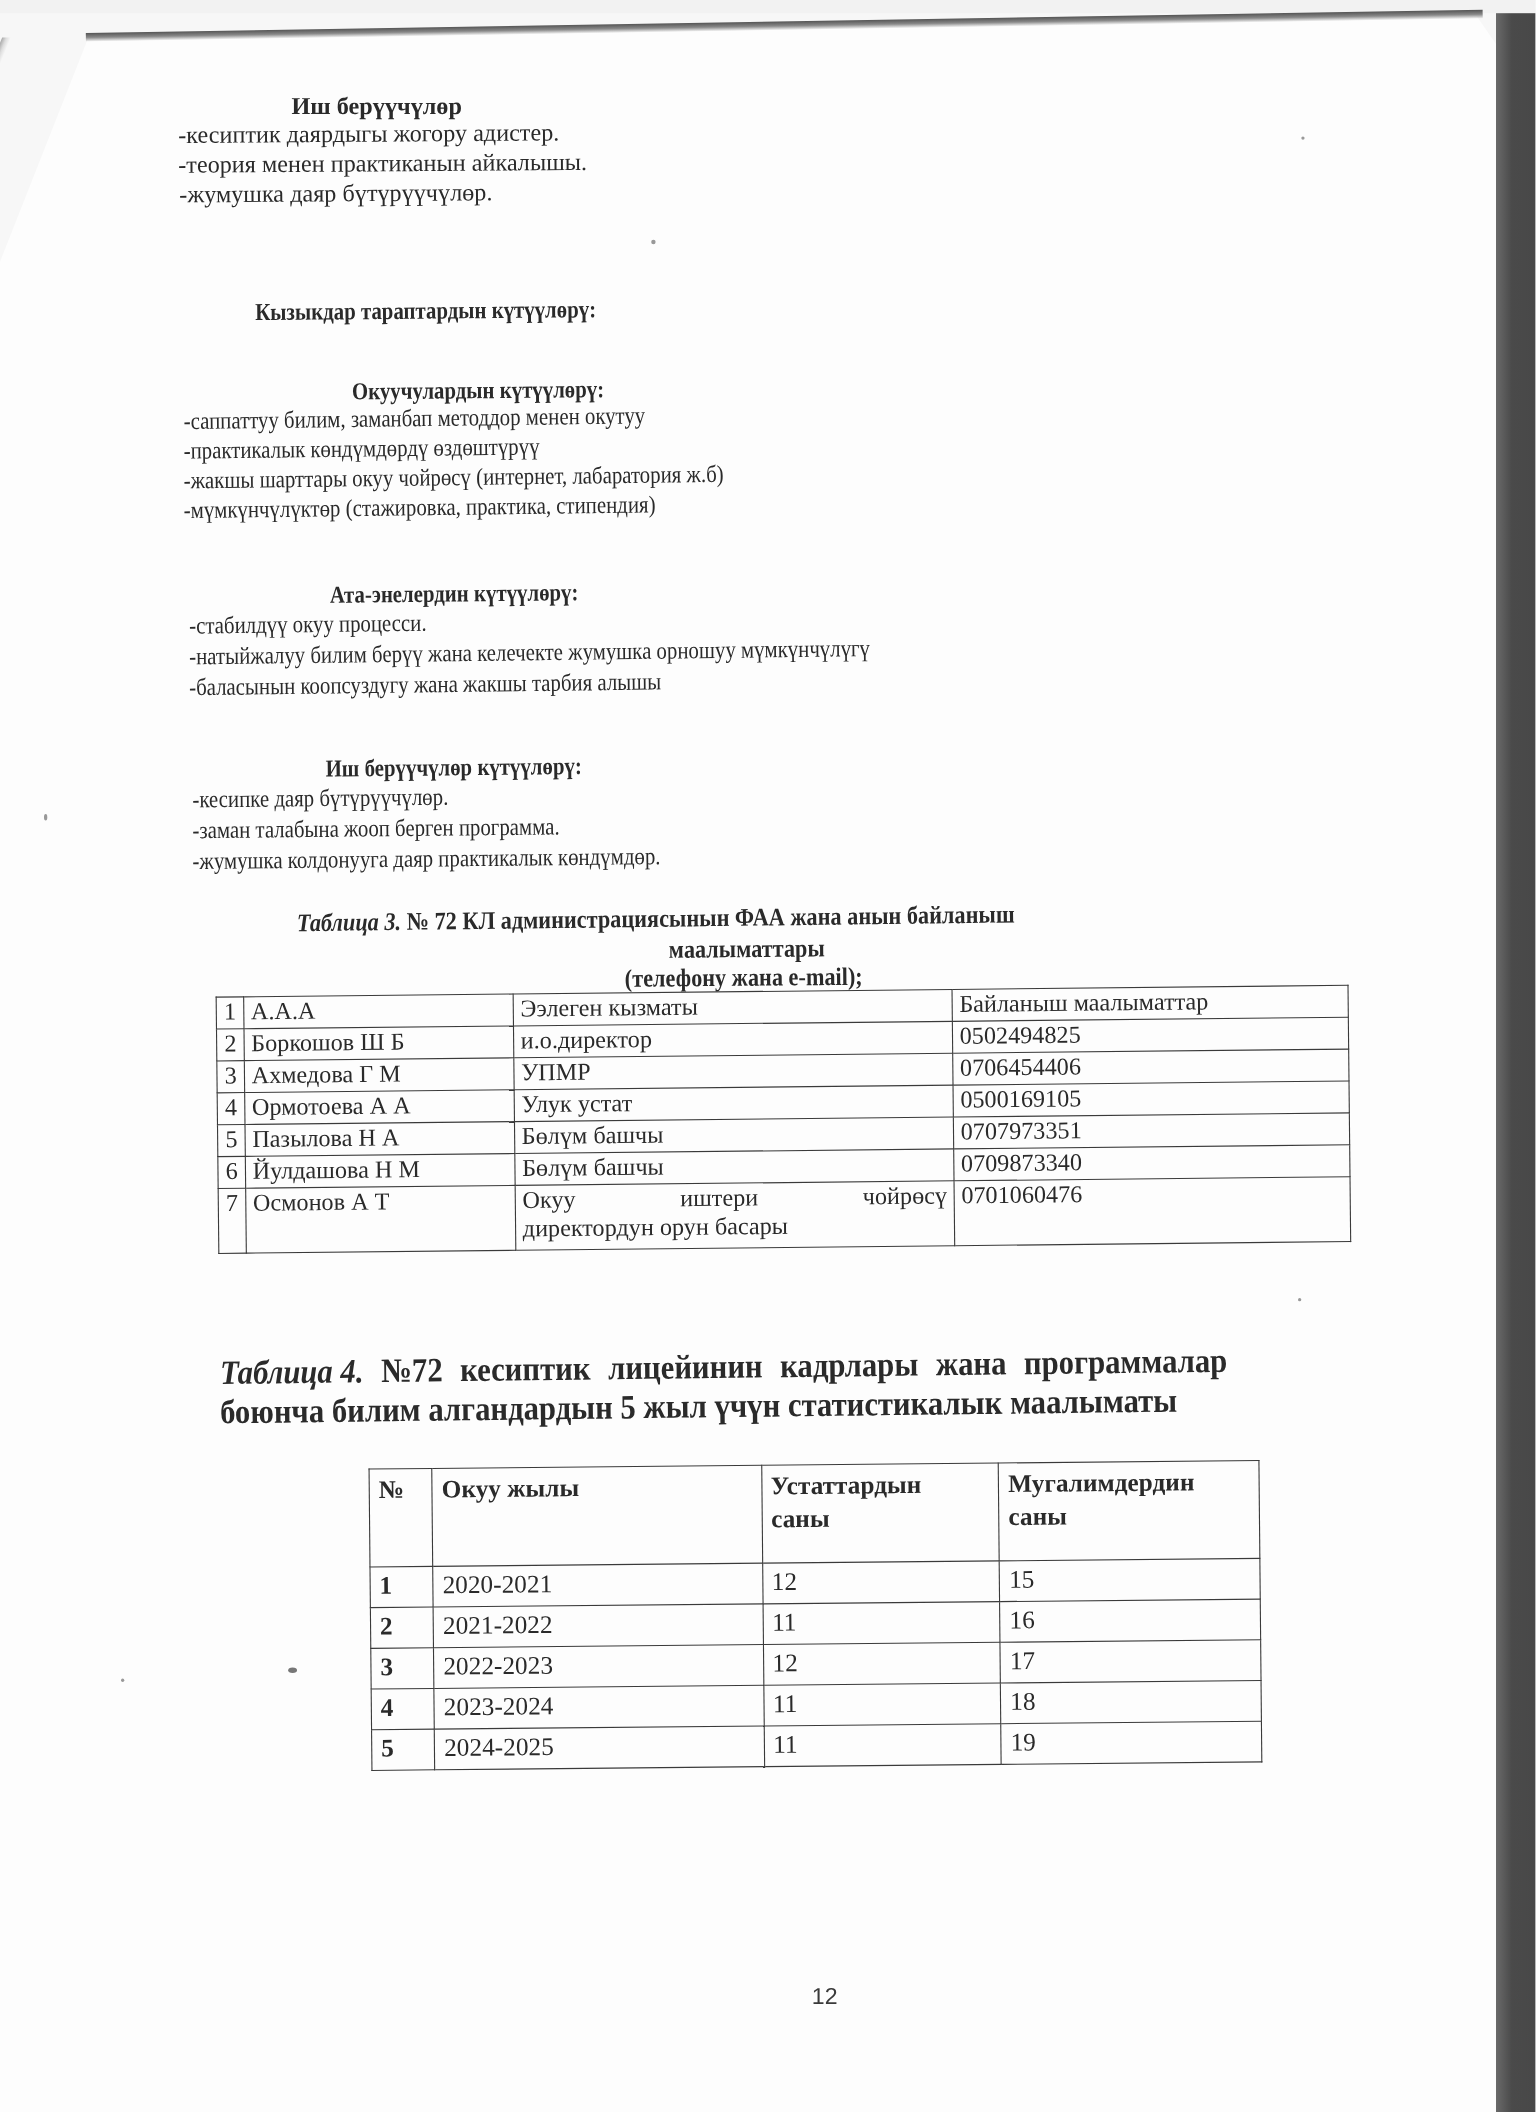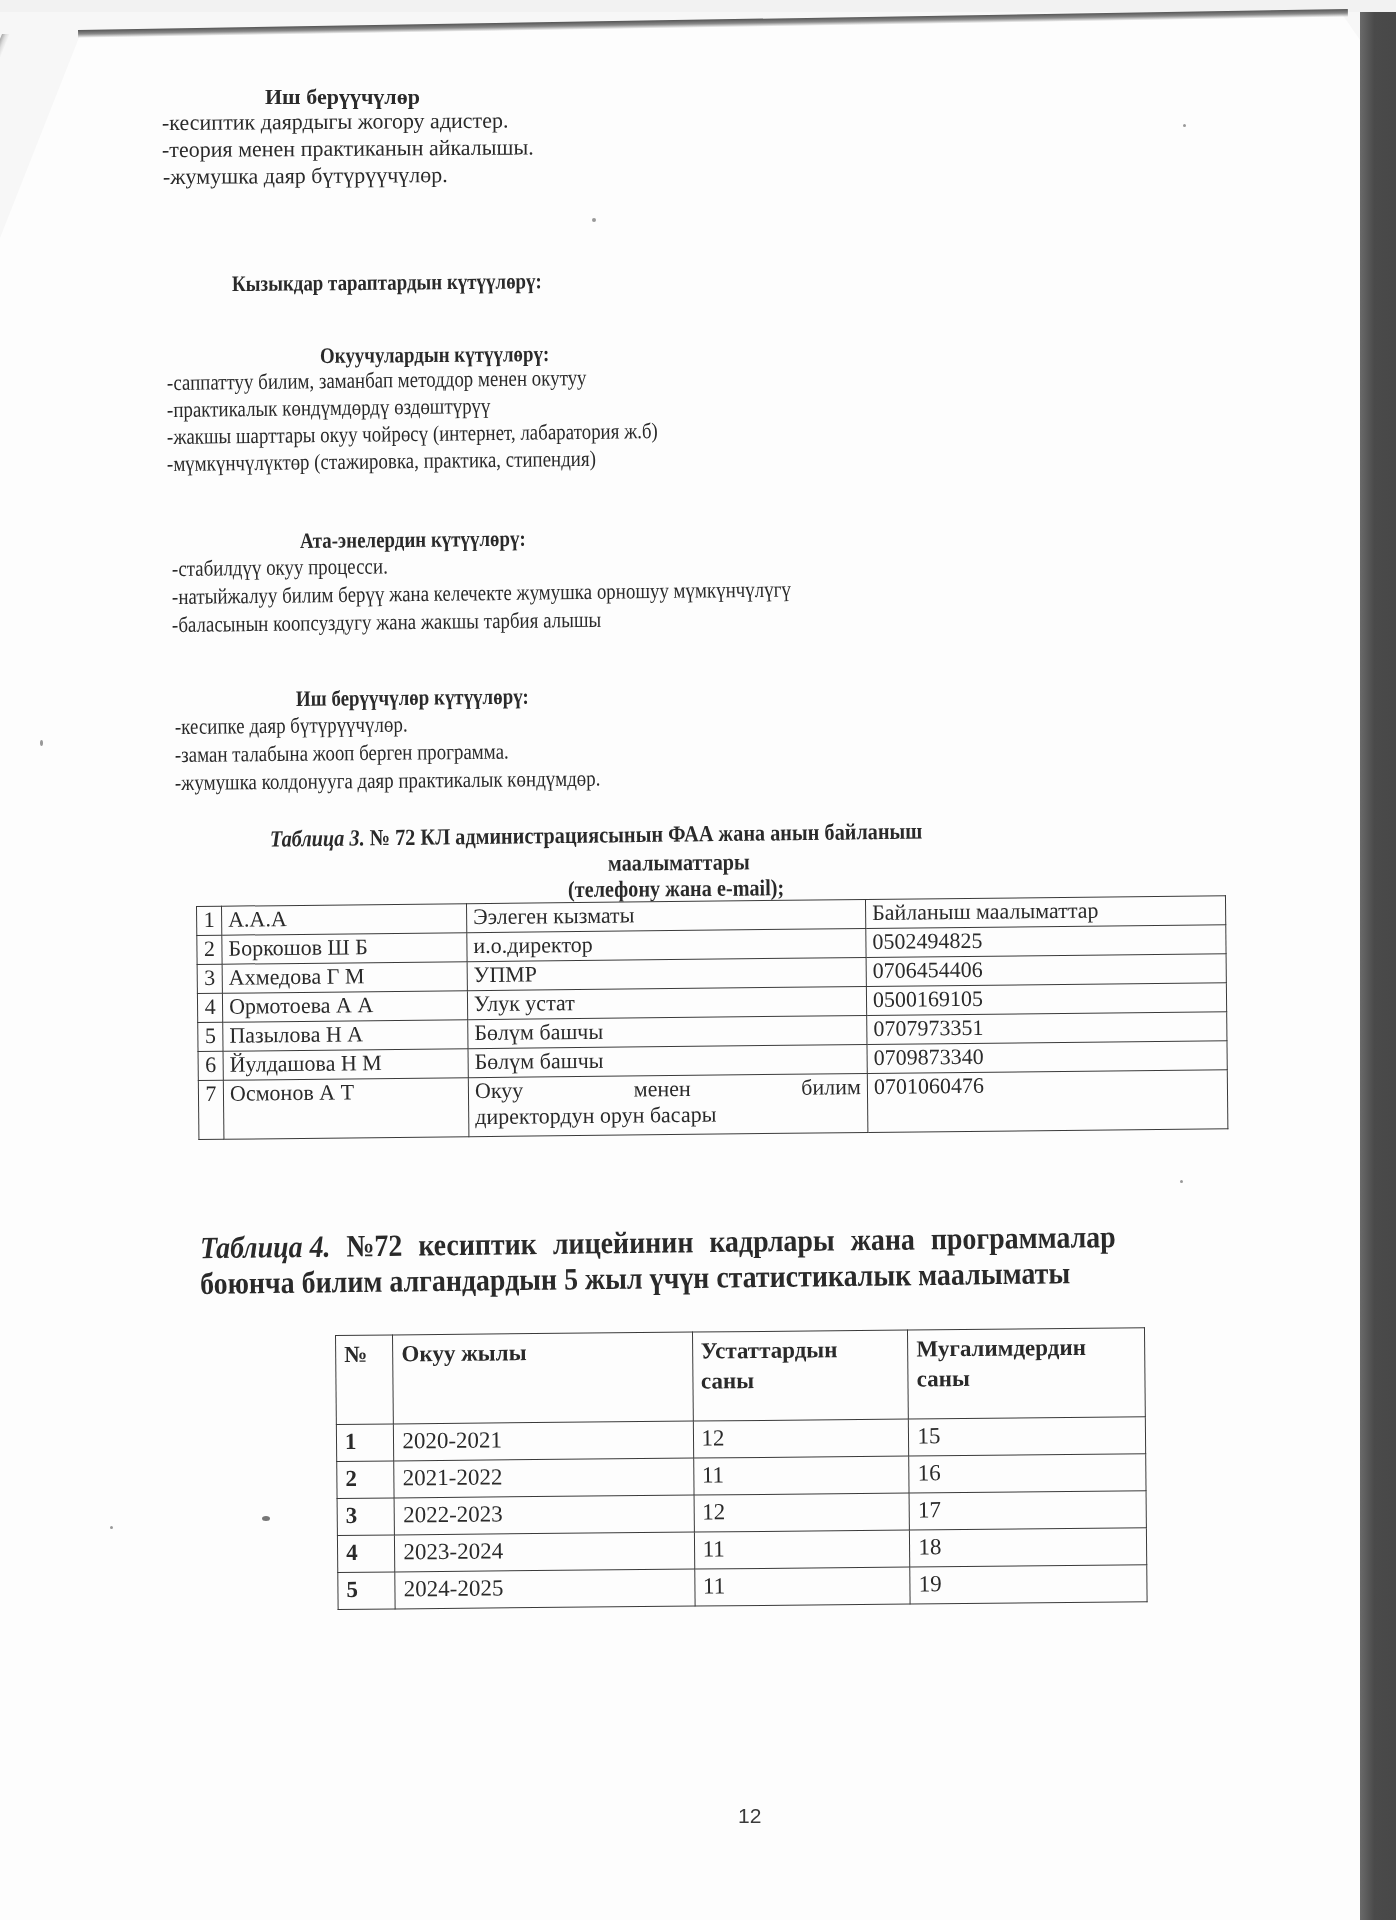--- a/index.html
+++ b/index.html
@@ -248,22 +248,22 @@
         <td class="name">Йулдашова Н М</td>
         <td class="pos">Бөлүм башчы</td>
         <td>0709873340</td>
       </tr>
       <tr>
         <td class="num" style="height:58px;">7</td>
         <td class="name">Осмонов А Т</td>
         <td class="pos">
           <div class="just-line">
             <span>Окуу</span>
-            <span>менен</span>
-            <span>билим</span>
+            <span>иштери</span>
+            <span>чойрөсү</span>
           </div>
           <div>директордун орун басары</div>
         </td>
         <td>0701060476</td>
       </tr>
     </tbody>
   </table>
 
   <div class="caption" style="left:200px; top:1224px; font-size:31px; transform:rotate(-0.7deg);">
     <span class="cond" style="transform:scaleX(0.9);">

